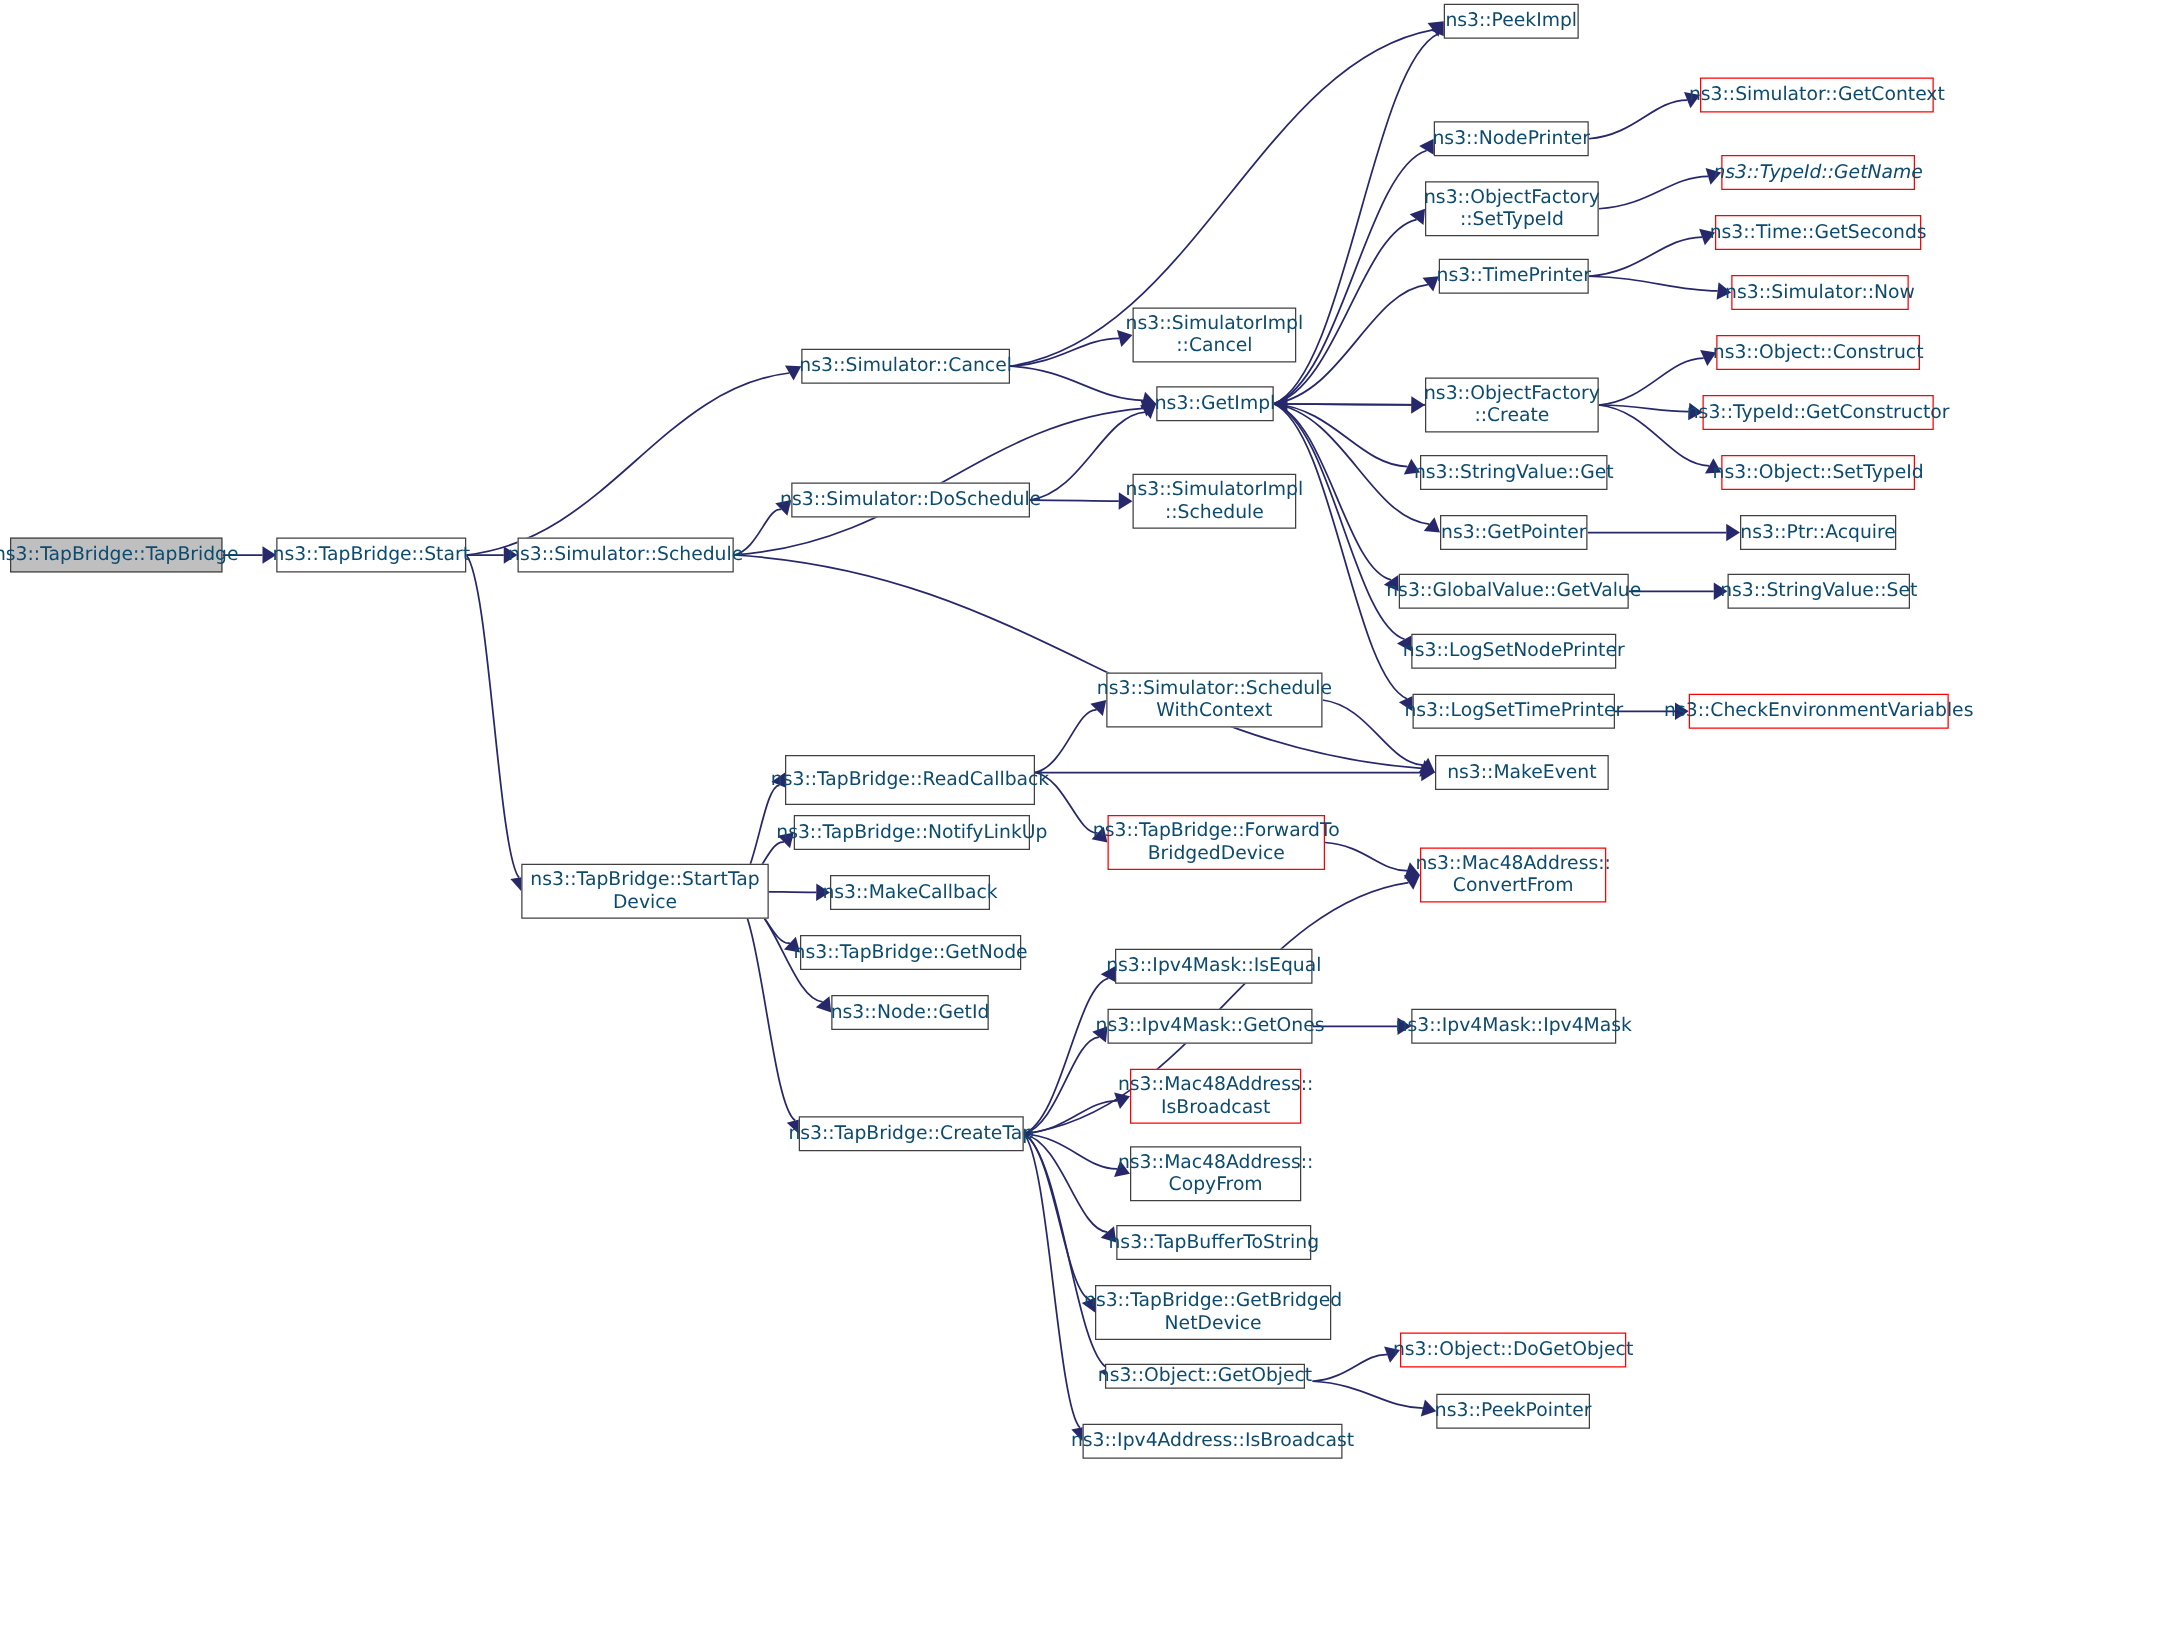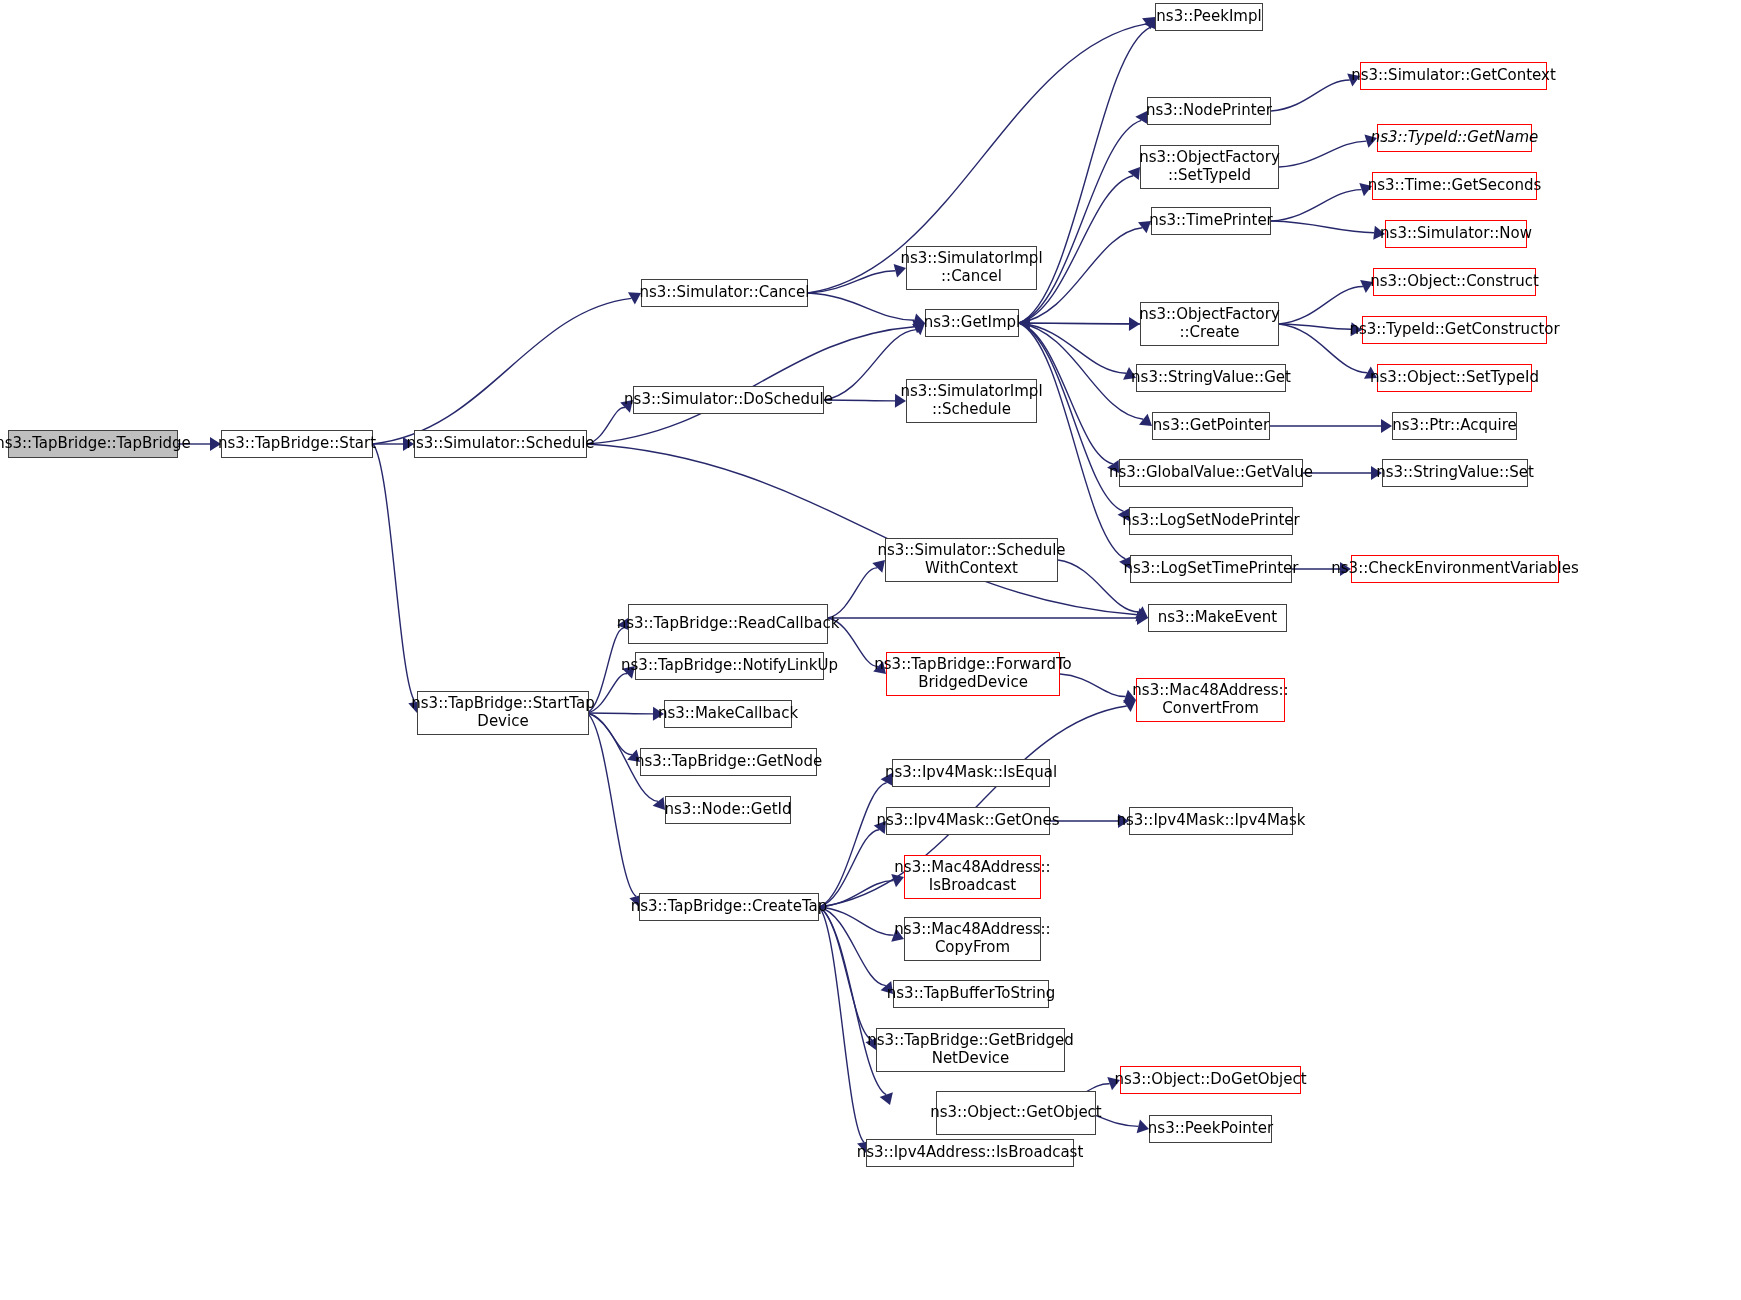--- a/index.html
+++ b/index.html
@@ -16,21 +16,21 @@
   }
   .node{
     position:absolute;
     box-sizing:border-box;
     display:flex;
     align-items:center;
     justify-content:center;
     text-align:center;
     background:#ffffff;
     border:1px solid #404040;
-    color:#000000;
+    color:#0c4a6e;
     font-size:15px;
     line-height:1.18;
     white-space:pre-line;
     letter-spacing:0px;
     z-index:5;
   }
   .node.red{ border:1.6px solid #ff0000; }
   .node.root{ background:#bfbfbf; border:1px solid #404040; }
   .edge{ fill:none; stroke:#27286b; stroke-width:1.4px; }
   .arrowfill{ fill:#27286b; }
@@ -187,35 +187,35 @@
       <div class="node" style="left: 1392px; top: 412px; width: 125px; height: 28px;">ns3::Ptr::Acquire</div>
       <div class="node" style="left: 1382px; top: 459px; width: 146px; height: 28px;">ns3::StringValue::Set</div>
       <div class="node red" style="left: 1351px; top: 555px; width: 208px; height: 28px; text-align: center;">ns3::CheckEnvironmentVariables</div>
       <div class="node" style="left: 885px; top: 538px; width: 173px; height: 44px;">ns3::Simulator::Schedule
 WithContext</div>
       <div class="node" style="left: 628px; top: 604px; width: 200px; height: 40px;">ns3::TapBridge::ReadCallback</div>
       <div class="node" style="left: 635px; top: 652px; width: 189px; height: 28px;">ns3::TapBridge::NotifyLinkUp</div>
       <div class="node red" style="left: 886px; top: 652px; width: 174px; height: 44px;">ns3::TapBridge::ForwardTo
 BridgedDevice</div>
       <div class="node" style="left: 664px; top: 700px; width: 128px; height: 28px;">ns3::MakeCallback</div>
-      <div class="node" style="left: 417px; top: 691px; width: 172px; height: 44px;">ns3::TapBridge::StartTap
+      <div class="node" style="left: 417px; top: 691px; width: 198px; height: 44px;">ns3::TapBridge::StartTap
 Device</div>
       <div class="node" style="left: 640px; top: 748px; width: 177px; height: 28px;">ns3::TapBridge::GetNode</div>
       <div class="node" style="left: 665px; top: 796px; width: 126px; height: 28px;">ns3::Node::GetId</div>
       <div class="node red" style="left: 1136px; top: 678px; width: 149px; height: 44px;">ns3::Mac48Address::
 ConvertFrom</div>
       <div class="node" style="left: 892px; top: 759px; width: 158px; height: 28px;">ns3::Ipv4Mask::IsEqual</div>
       <div class="node" style="left: 886px; top: 807px; width: 164px; height: 28px;">ns3::Ipv4Mask::GetOnes</div>
       <div class="node" style="left: 1129px; top: 807px; width: 164px; height: 28px;">ns3::Ipv4Mask::Ipv4Mask</div>
       <div class="node red" style="left: 904px; top: 855px; width: 137px; height: 44px;">ns3::Mac48Address::
 IsBroadcast</div>
       <div class="node" style="left: 639px; top: 893px; width: 180px; height: 28px;">ns3::TapBridge::CreateTap</div>
       <div class="node" style="left: 904px; top: 917px; width: 137px; height: 44px;">ns3::Mac48Address::
 CopyFrom</div>
       <div class="node" style="left: 893px; top: 980px; width: 156px; height: 28px;">ns3::TapBufferToString</div>
       <div class="node" style="left: 876px; top: 1028px; width: 189px; height: 44px;">ns3::TapBridge::GetBridged
 NetDevice</div>
-      <div class="node" style="left: 936px; top: 1091px; width: 160px; height: 44px;">ns3::Object::GetObject</div>
+      <div class="node" style="left: 884px; top: 1091px; width: 160px; height: 20px;">ns3::Object::GetObject</div>
       <div class="node red" style="left: 1120px; top: 1066px; width: 181px; height: 28px;">ns3::Object::DoGetObject</div>
       <div class="node" style="left: 1149px; top: 1115px; width: 123px; height: 28px;">ns3::PeekPointer</div>
       <div class="node" style="left: 866px; top: 1139px; width: 208px; height: 28px;">ns3::Ipv4Address::IsBroadcast</div>
     </div>
 </div>
 
 </body></html>

